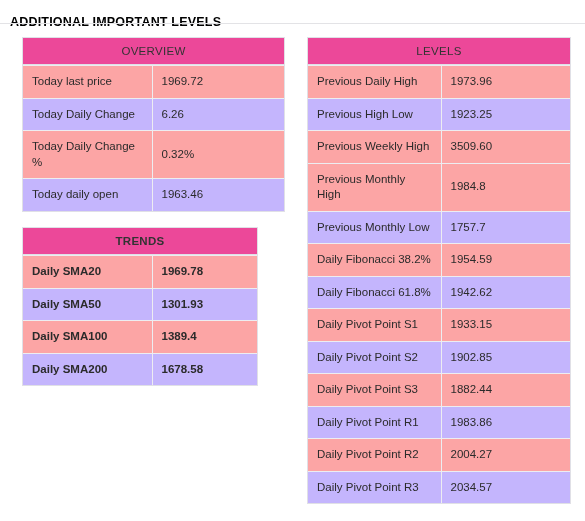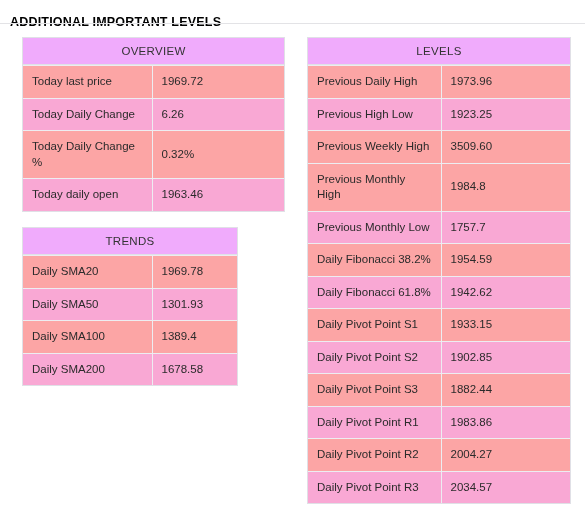--- a/index.html
+++ b/index.html
@@ -45,21 +45,21 @@
     background: #ffffff;
     box-sizing: border-box;
   }
   .tbl table {
     border-collapse: collapse;
     width: 100%;
     table-layout: fixed;
   }
   .tbl caption,
   .tbl .cap {
-    background: #f0abfc;
+    background: #ec4899;
     border-bottom: 1px solid #e0e0e6;
     font-size: 11.5px;
     color: #333333;
     text-align: center;
     padding: 7px 0 7px 0;
     letter-spacing: 0.3px;
   }
   .tbl td {
     font-size: 11.5px;
     color: #2b2b2b;
@@ -69,35 +69,36 @@
     line-height: 1.35;
     word-wrap: break-word;
   }
   .tbl td.k {
     border-right: 1px solid #ededf1;
   }
   .tbl tr.odd td {
     background: #fca5a5;
   }
   .tbl tr.even td {
-    background: #f9a8d4;
+    background: #c4b5fd;
   }
 
   
   #overview-table {
     left: 22px;
     top: 37px;
     width: 263px;
   }
   #overview-table col.c1 { width: 129px; }
 
   #trends-table {
     left: 22px;
     top: 227px;
-    width: 216px;
+    width: 236px;
+    font-weight: bold;
   }
   #trends-table col.c1 { width: 129px; }
 
   #levels-table {
     left: 307px;
     top: 37px;
     width: 264px;
   }
   #levels-table col.c1 { width: 133px; }
 </style>

